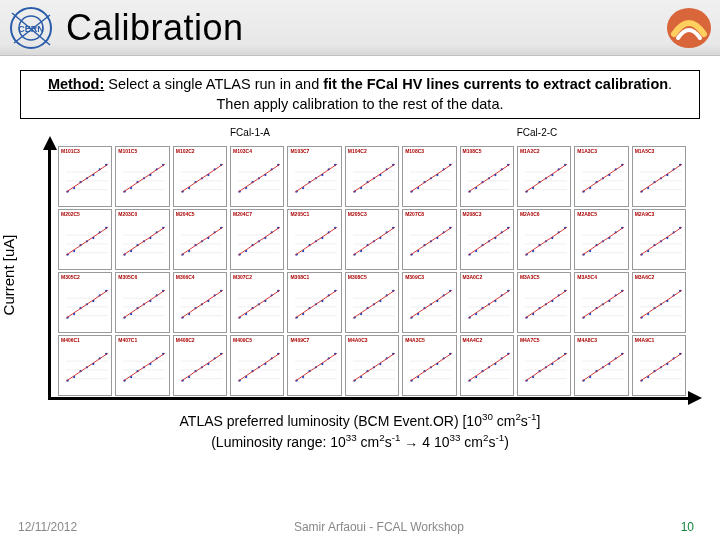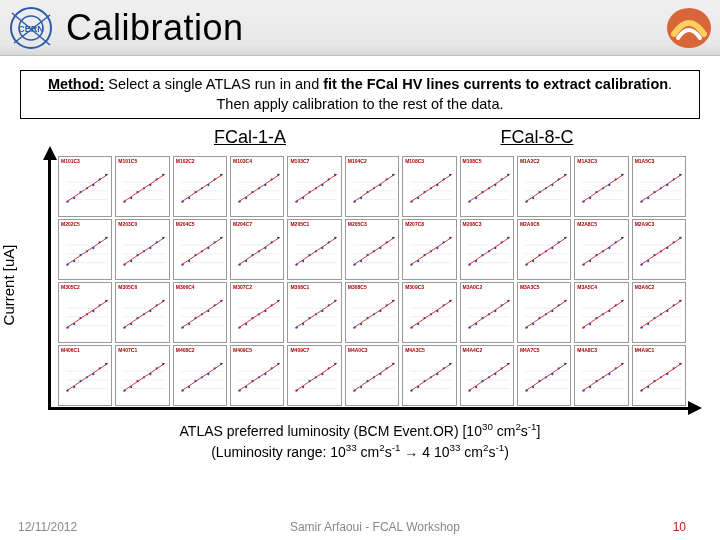--- a/index.html
+++ b/index.html
@@ -42,24 +42,23 @@
     border: 1.5px solid #000;
     padding: 4px 24px;
     text-align: center;
     font-size: 14.5px;
     line-height: 1.35;
   }
   .method-box .label { font-weight: 700; text-decoration: underline; }
   .method-box .b { font-weight: 700; }
   .section-labels {
     display: flex;
-    font-size: 18px;
+    font-size: 10px;
     font-weight: 400;
     margin: 2px 16px 2px 90px;
-    text-decoration: underline;
   }
   .section-labels .lab-a { width: 320px; text-align: center; }
   .section-labels .lab-c { flex: 1; text-align: center; padding-right: 40px; }
   .plot-area {
     position: relative;
     margin-left: 22px;
     margin-right: 14px;
     height: 270px;
   }
   .y-axis-label {
@@ -123,29 +122,29 @@
   .bottom-text {
     margin: 0 20px 0 20px;
     text-align: center;
     font-size: 14px;
     line-height: 1.35;
   }
   .bottom-text .arr { font-family: Arial; }
   sup { font-size: 0.7em; }
   .footer {
     position: absolute;
-    bottom: 6px; left: 0; right: 16px;
+    bottom: 6px; left: 0; right: 8px;
     display: flex;
     align-items: center;
     font-size: 12px;
     color: #888;
     padding: 0 18px;
   }
   .footer .mid { flex: 1; text-align: center; }
-  .footer .pg { color: #b91c1c; }
+  .footer .pg { color: #15803d; }
 </style>
 </head>
 <body>
 
 <div class="header">
   <div class="cern-logo">
     <svg viewBox="0 0 50 50">
       <circle cx="25" cy="25" r="20" fill="none" stroke="#2a5caa" stroke-width="2"></circle>
       <circle cx="25" cy="25" r="12" fill="none" stroke="#2a5caa" stroke-width="1.5"></circle>
       <line x1="6" y1="10" x2="44" y2="42" stroke="#2a5caa" stroke-width="1.5"></line>
@@ -162,21 +161,21 @@
     </svg>
   </div>
 </div>
 
 <div class="method-box">
   <span class="label">Method:</span><span> Select a single ATLAS run in and </span><span class="b">fit the FCal HV lines currents to extract calibration</span><span>. Then apply calibration to the rest of the data.</span>
 </div>
 
 <div class="section-labels">
   <div class="lab-a">FCal-1-A</div>
-  <div class="lab-c">FCal-8-C</div>
+  <div class="lab-c">FCal-2-C</div>
 </div>
 
 <div class="plot-area">
   <div class="y-axis-label">Current [uA]</div>
   <div class="axes">
     <div class="v-line"></div>
     <div class="v-head"></div>
     <div class="h-line"></div>
     <div class="h-head"></div>
   </div>

